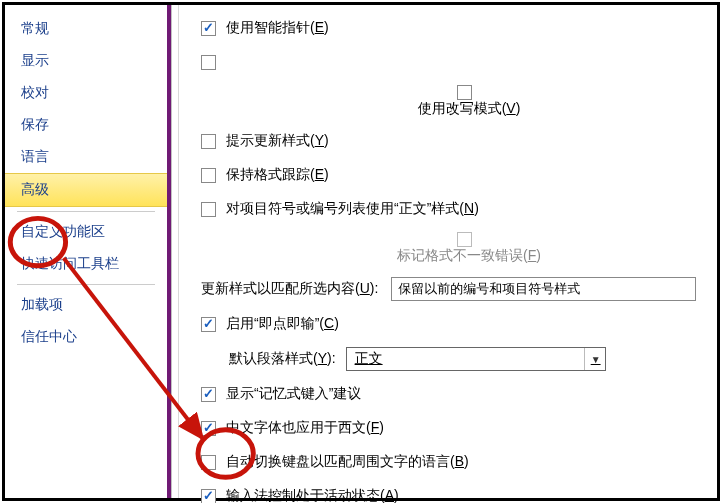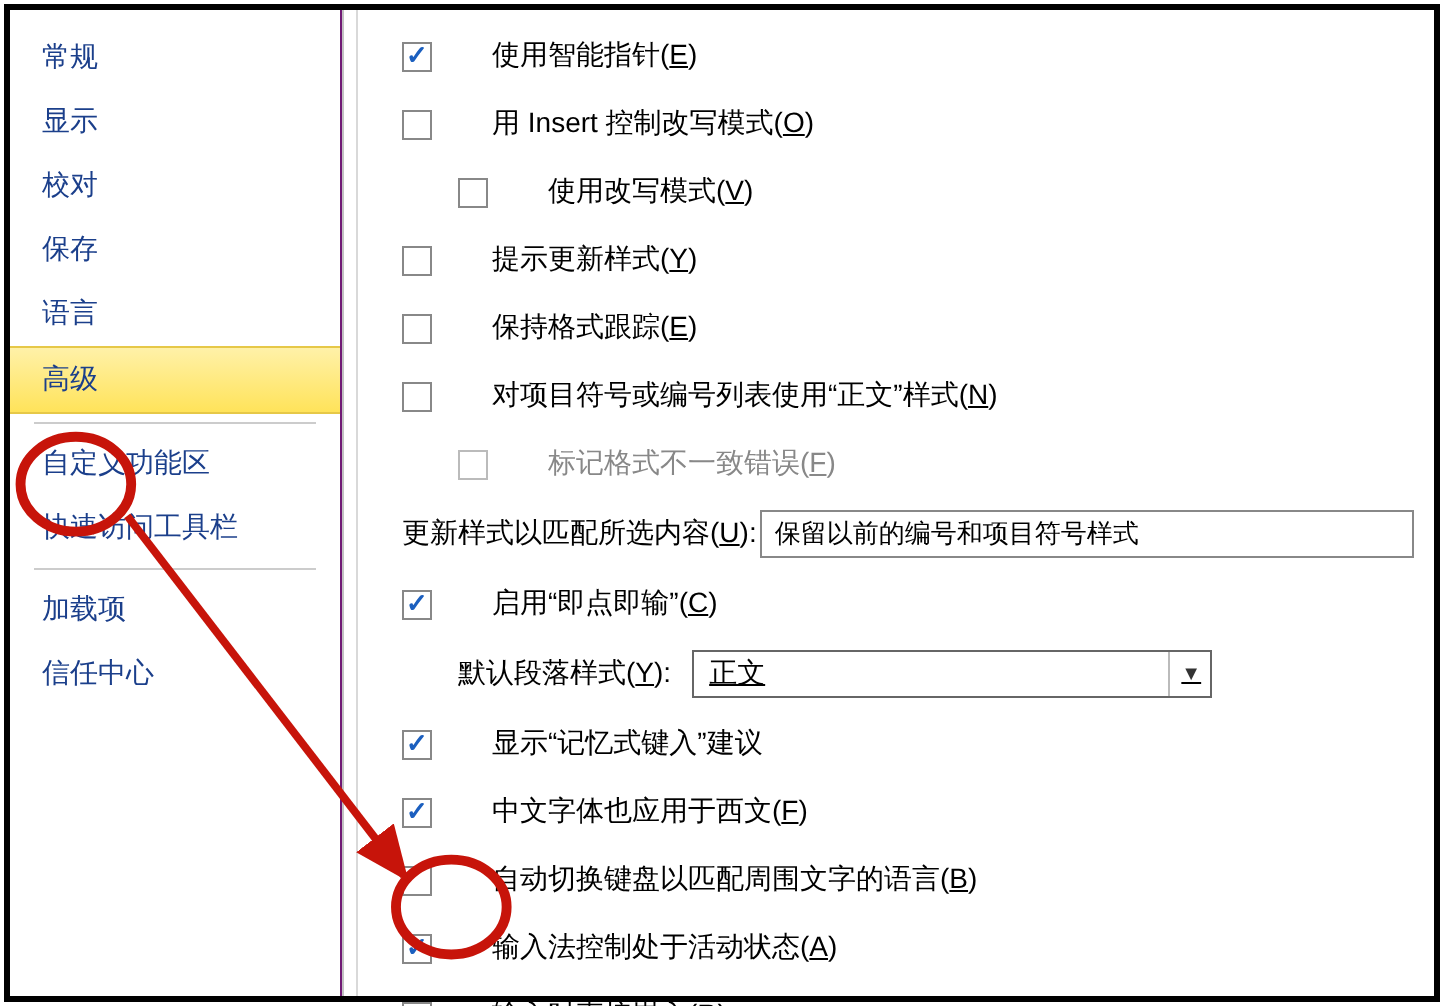--- a/index.html
+++ b/index.html
@@ -17,21 +17,21 @@
     border: 3px solid #000;
     width: 718px;
     height: 499px;
     margin: 2px;
     display: flex;
     position: relative;
   }
   .sidebar {
     width: 166px;
     padding: 8px 0 0 0;
-    border-right: 1px solid #701a75;
+    border-right: 4px solid #701a75;
     background: #fff;
   }
   .sidebar-item {
     padding: 7px 0 7px 16px;
     cursor: pointer;
     color: #1b3f8b;
     font-size: 14px;
   }
   .sidebar-item.selected {
     background: linear-gradient(#fff1a8, #ffe35a);
@@ -57,21 +57,20 @@
   .main {
     flex: 1;
     padding: 12px 8px 0 22px;
     position: relative;
   }
   .row {
     display: flex;
     align-items: center;
     margin-bottom: 12px;
     min-height: 22px;
-    gap: 20px;
   }
   .ck {
     width: 15px;
     height: 15px;
     border: 1px solid #888;
     background: #fff;
     margin-right: 10px;
     display: inline-flex;
     align-items: center;
     justify-content: center;
@@ -80,38 +79,38 @@
   }
   .ck.checked::after {
     content: "✓";
     color: #1b5fbf;
     font-size: 13px;
     font-weight: bold;
     line-height: 1;
     position: absolute;
     top: -1px;
   }
-  .indent1 { margin-left: 28px; }
+  .indent1 { margin-left: 28px; flex-direction: column; }
   .indent2 { margin-left: 28px; }
   .label { display: inline; }
   .mn { text-decoration: underline; }
   .field-row {
     display: flex;
     align-items: center;
     margin-bottom: 12px;
   }
   .text-input {
     border: 1px solid #888;
     height: 24px;
     padding: 0 6px;
     font-family: inherit;
     font-size: 13px;
     background: #fff;
     flex: 1;
-    margin: 0 2px;
+    margin: 0 13px;
   }
   .select {
     border: 1px solid #666;
     height: 24px;
     width: 260px;
     display: inline-flex;
     align-items: center;
     justify-content: space-between;
     padding: 0 4px 0 8px;
     margin-left: 10px;
@@ -160,21 +159,20 @@
 
   <div class="main">
 
     <div class="row">
       <span class="ck checked"></span>
       <span class="label"><span>使用智能指针</span>(<span class="mn">E</span>)</span>
     </div>
 
     <div class="row">
       <span class="ck"></span>
-      <span class="label"><span>用 Insert 控制改写模式</span>(<span class="mn">O</span>)</span>
     </div>
 
     <div class="row indent1">
       <span class="ck"></span>
       <span class="label"><span>使用改写模式</span>(<span class="mn">V</span>)</span>
     </div>
 
     <div class="row">
       <span class="ck"></span>
       <span class="label"><span>提示更新样式</span>(<span class="mn">Y</span>)</span>

